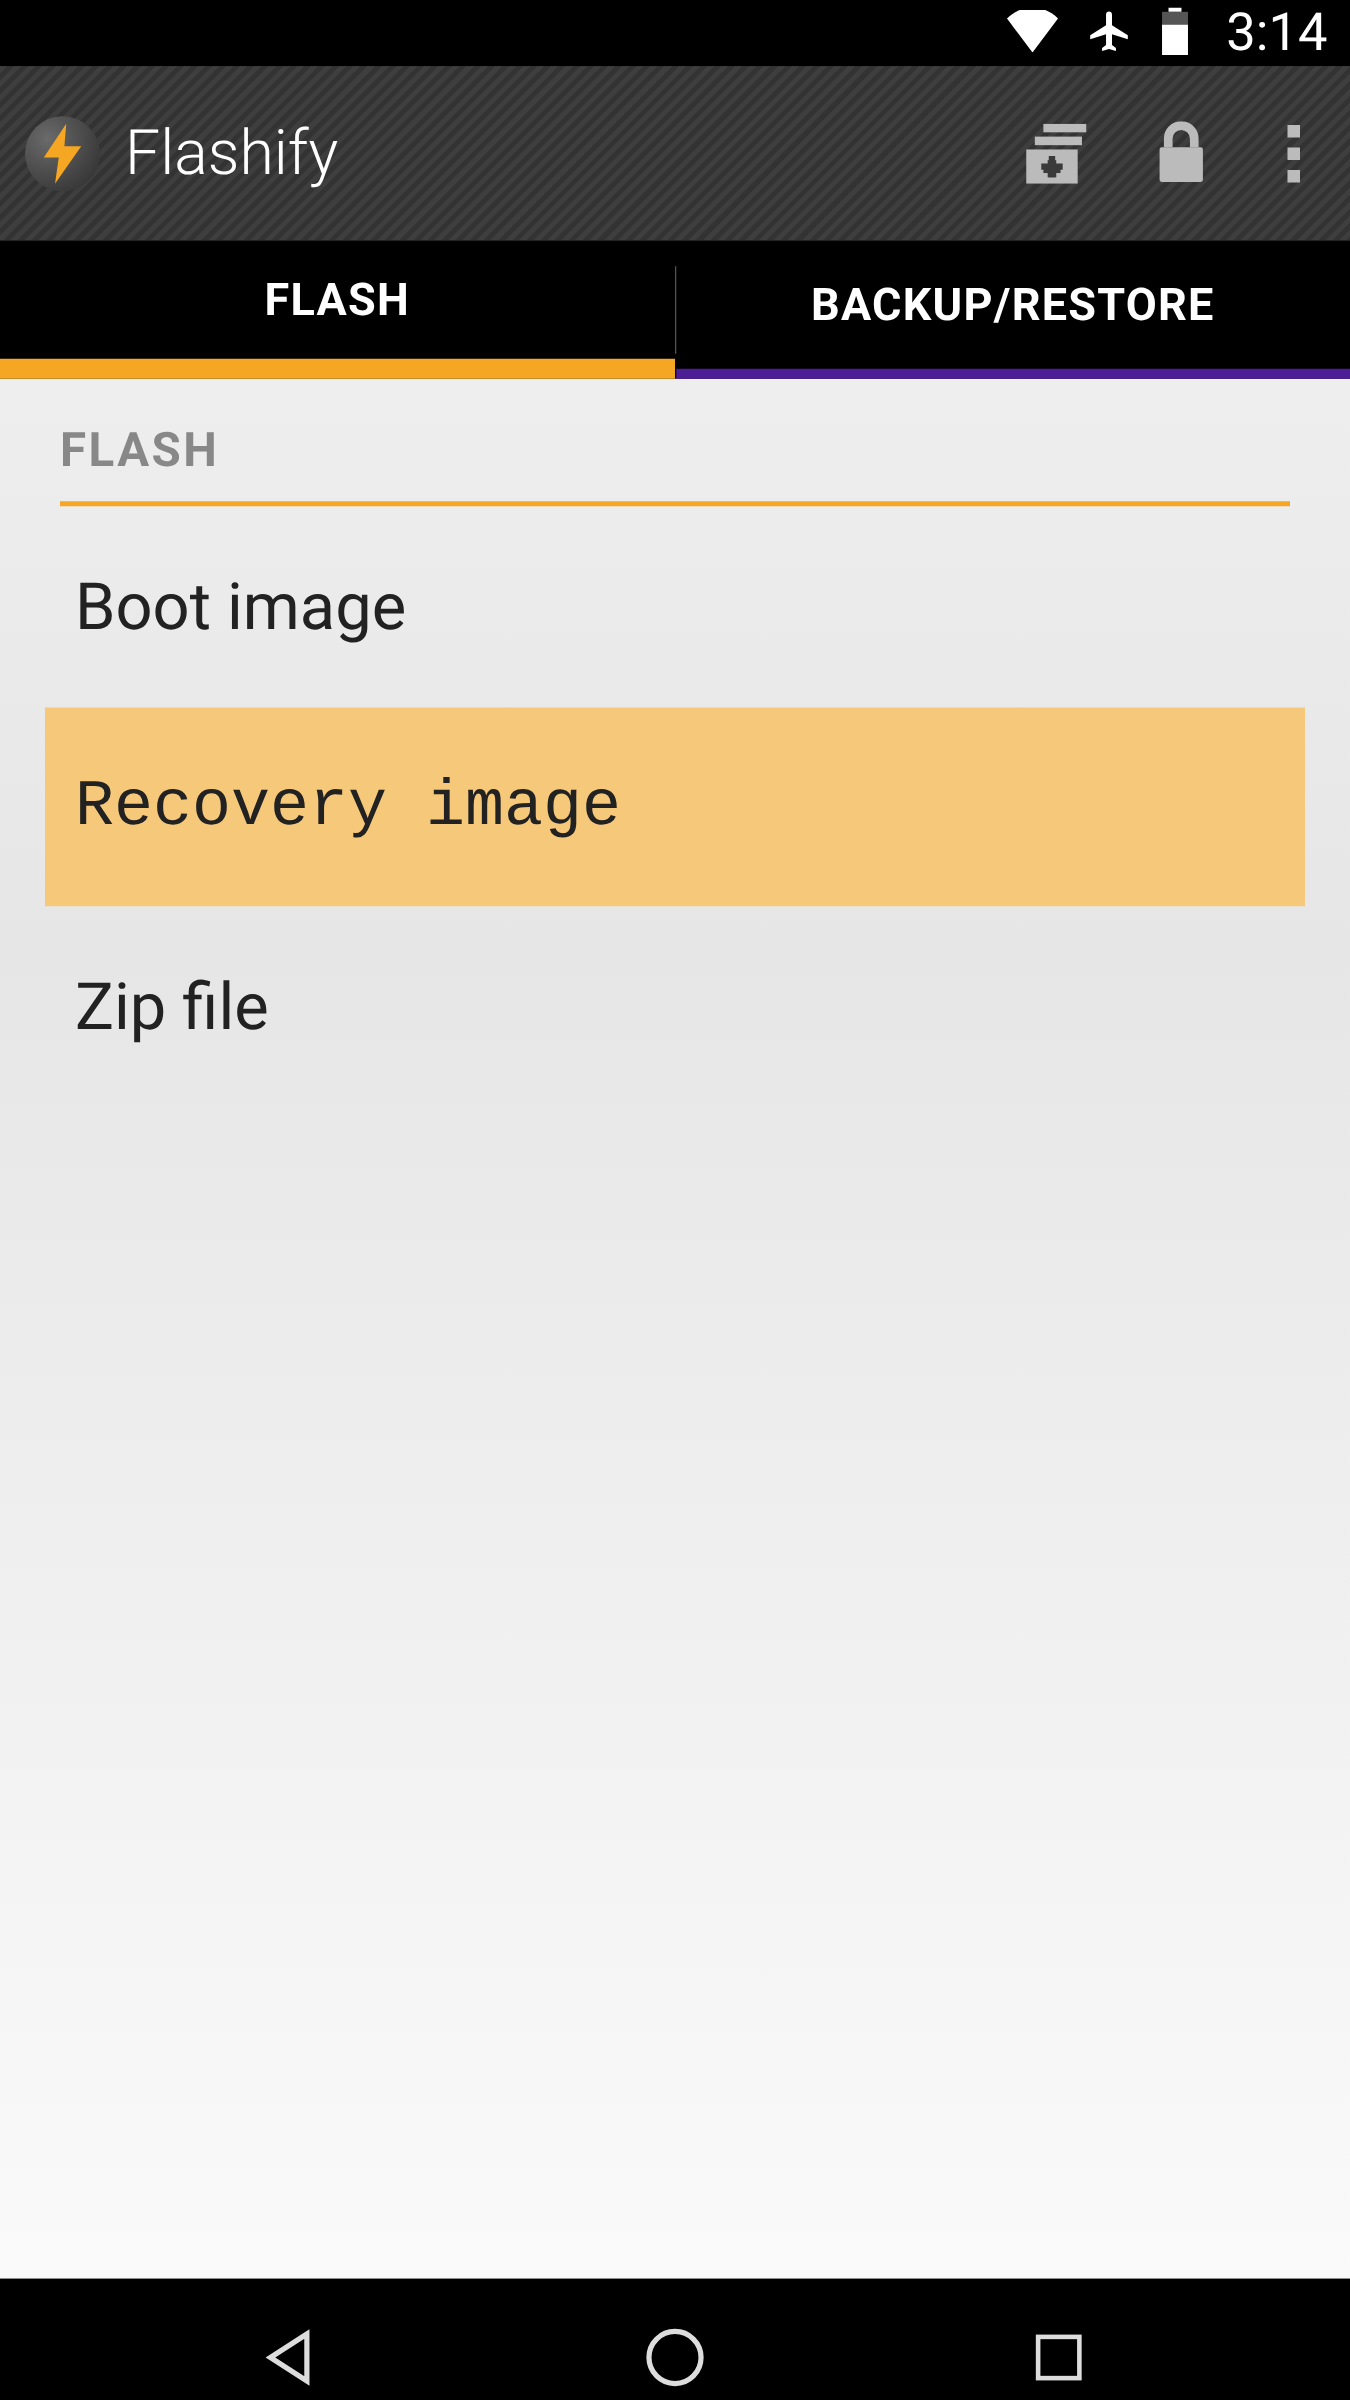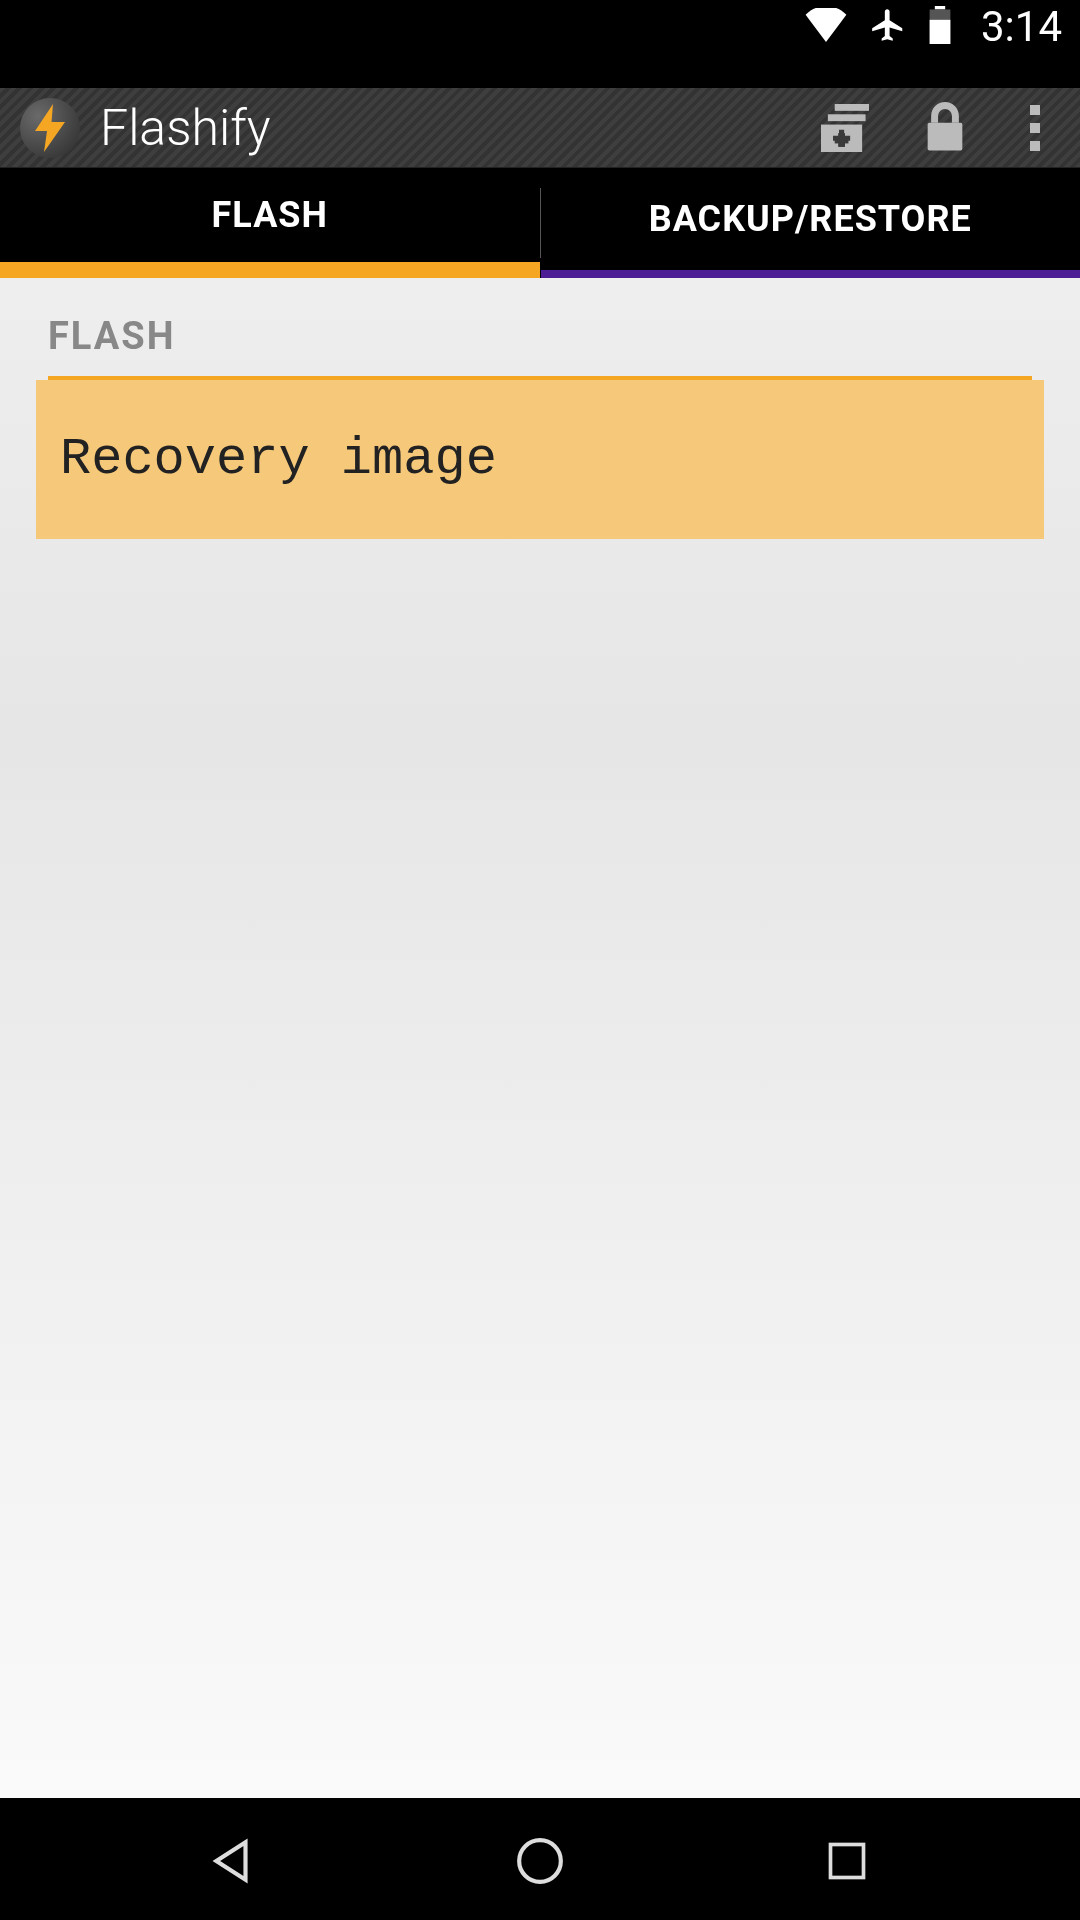--- a/index.html
+++ b/index.html
@@ -32,34 +32,33 @@
     }
     .time {
       color: #fff;
       font-size: 42px;
       font-weight: 400;
       margin-left: 8px;
     }
     
     
     .app-bar {
-      height: 80px;
+      height: 140px;
       background: #3a3a3a;
       background-image: repeating-linear-gradient(
         135deg,
         #3e3e3e,
         #3e3e3e 4px,
         #333 4px,
         #333 8px
       );
       display: flex;
       align-items: center;
       padding: 0 20px;
       border-bottom: 1px solid #222;
-      margin-top: 35px;
     }
     .app-icon {
       width: 60px;
       height: 60px;
       border-radius: 50%;
       background: radial-gradient(circle at 30% 30%, #6a6a6a, #2a2a2a);
       display: flex;
       align-items: center;
       justify-content: center;
       margin-right: 20px;
@@ -225,22 +224,28 @@
     <span>FLASH</span>
   </div>
   <div class="tab-divider"></div>
   <div class="tab">
     <span>BACKUP/RESTORE</span>
   </div>
 </div>
 
 <div class="content">
   <div class="section-header">FLASH</div>
+  <div class="list-item">
+    <span>Boot image</span>
+  </div>
   <div class="list-item highlighted">
     <span>Recovery image</span>
+  </div>
+  <div class="list-item">
+    <span>Zip file</span>
   </div>
 </div>
 
 <div class="nav-bar">
   <div class="nav-button">
     <svg width="50" height="50" viewBox="0 0 24 24" fill="none" stroke="#ddd" stroke-width="2">
         <path d="M18 3 L4 12 L18 21 Z"></path>
       </svg>
   </div>
   <div class="nav-button">

